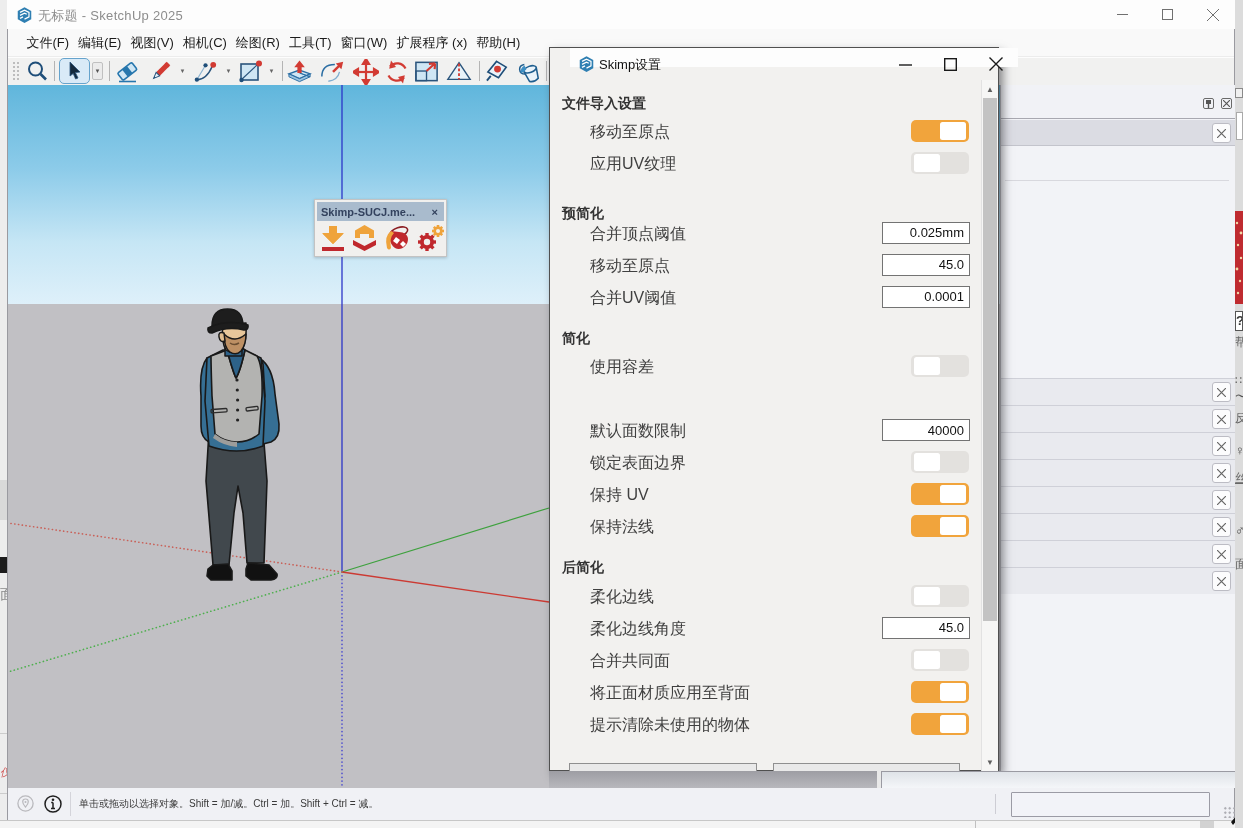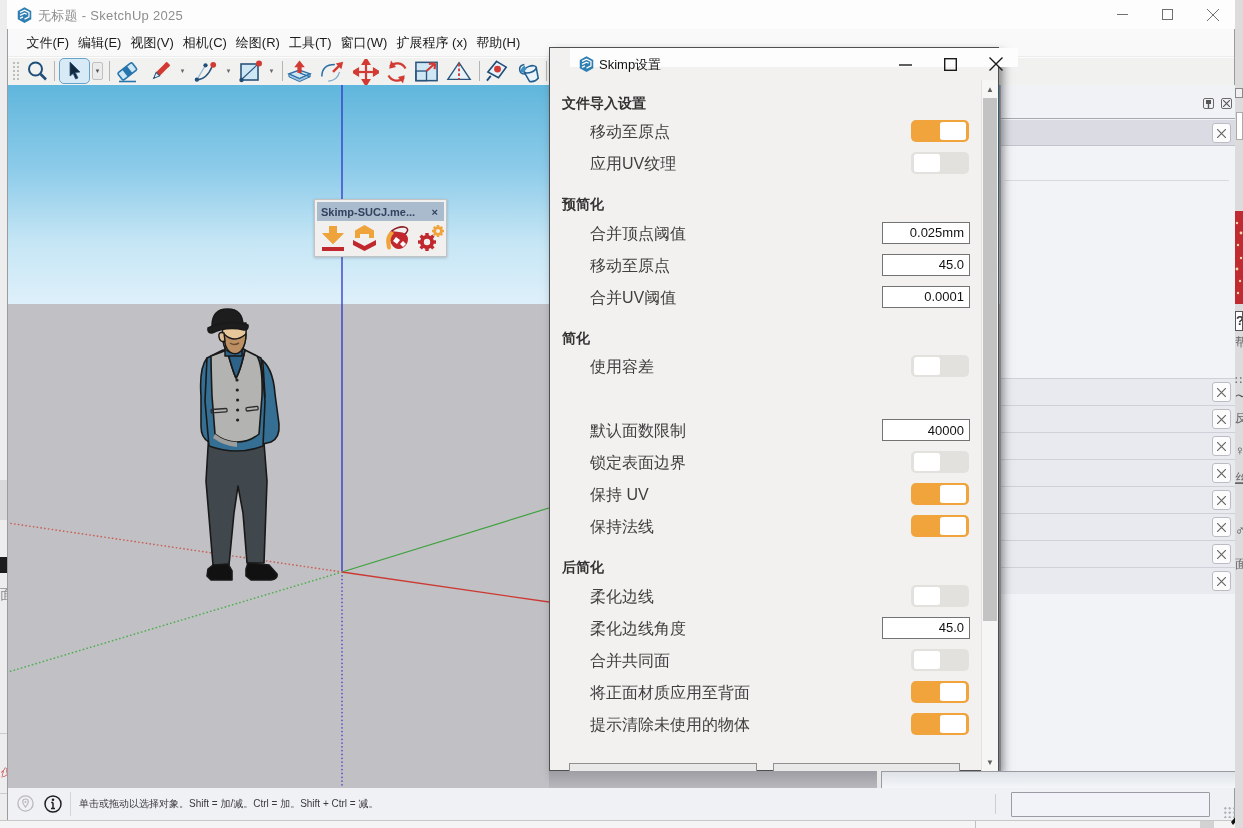--- a/index.html
+++ b/index.html
@@ -501,21 +501,21 @@
       <div class="drow" data-kind="toggle" data-on="true" style="top: 40px;">
         <span class="lbl">移动至原点</span>
         <div class="toggle"></div>
         <div class="knob" style="top: 2px; left: 390px;"></div>
       </div>
       <div class="drow" data-kind="toggle" data-on="false" style="top: 72px;">
         <span class="lbl">应用UV纹理</span>
         <div class="toggle"></div>
         <div class="knob" style="top: 2px; left: 364px;"></div>
       </div>
-      <div class="drow-heading" style="top: 115px;">预简化</div>
+      <div class="drow-heading" style="top: 124px;">预简化</div>
       <div class="drow" data-kind="input" style="top: 141.5px;">
         <span class="lbl">合并顶点阈值</span>
         <input type="text" value="0.025mm" style="">
       </div>
       <div class="drow" data-kind="input" style="top: 173.5px;">
         <span class="lbl">移动至原点</span>
         <input type="text" value="45.0" style="">
       </div>
       <div class="drow" data-kind="input" style="top: 205.5px;">
         <span class="lbl">合并UV阈值</span>

